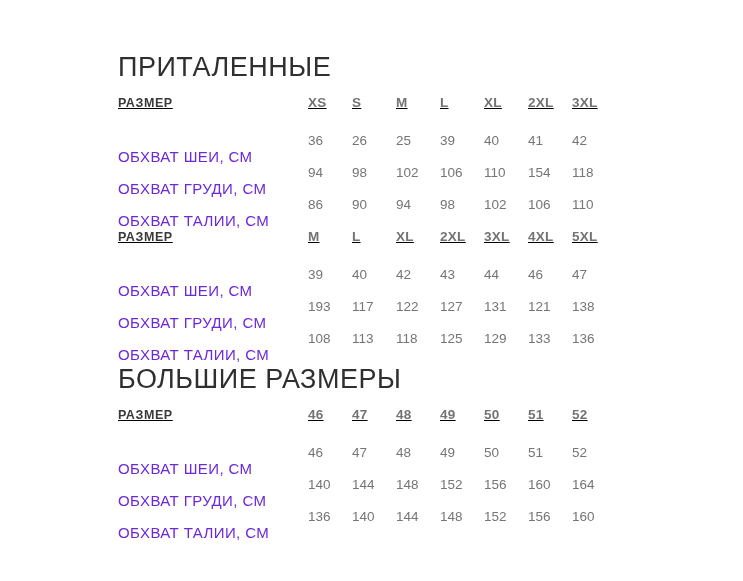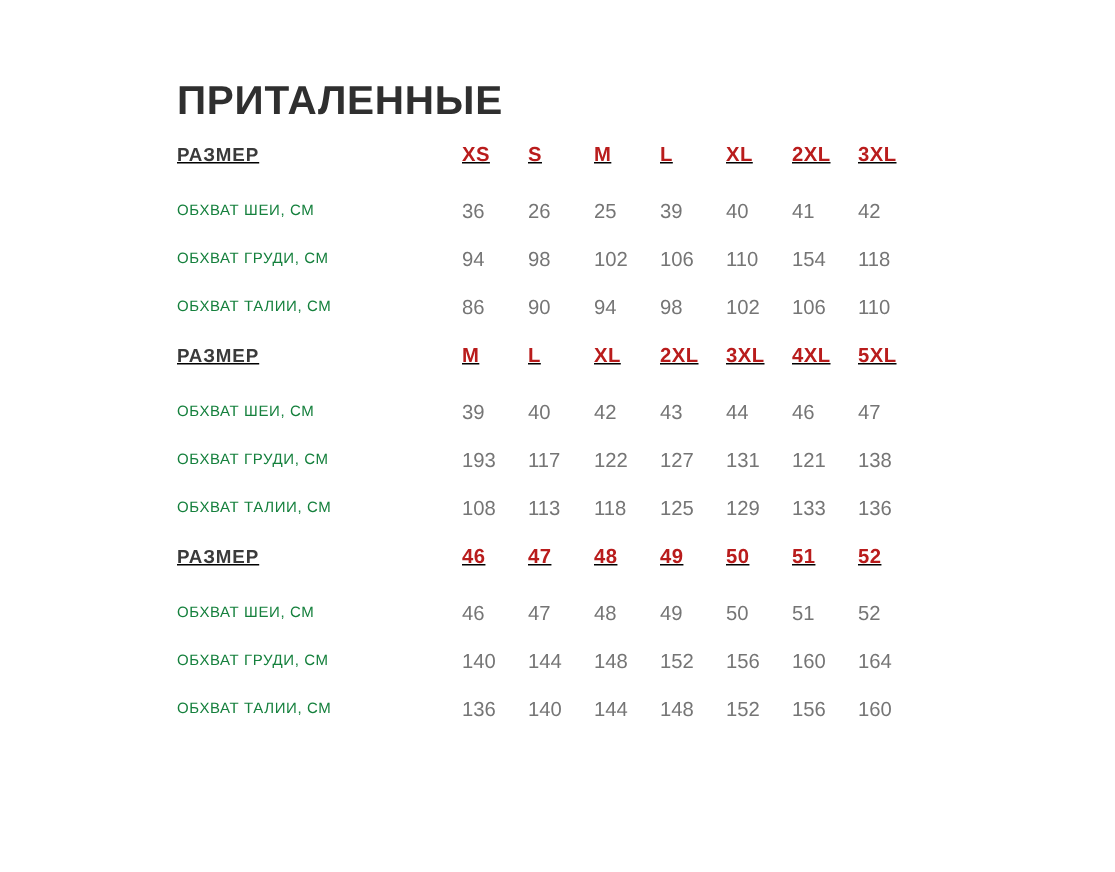--- a/index.html
+++ b/index.html
@@ -17,21 +17,21 @@
   }
   .page {
     position: absolute;
     left: 118px;
     top: 52px;
     width: 500px;
   }
   .size-section { margin: 0; padding: 0; }
   .section-title {
     font-size: 27px;
-    font-weight: 700;
+    font-weight: 400;
     color: #2f2f2f;
     letter-spacing: 0.5px;
     line-height: 30px;
     margin: 0 0 14px 0;
     white-space: nowrap;
   }
   .row {
     display: grid;
     grid-template-columns: 190px repeat(7, 44px);
     align-items: start;
@@ -50,27 +50,28 @@
   }
   .head-label {
     font-size: 12.5px;
     font-weight: 700;
     color: #3a3a3a;
     letter-spacing: 0.6px;
   }
   .col-head {
     font-size: 13.5px;
     font-weight: 600;
-    color: #b91c1c;
+    color: #737373;
     letter-spacing: 0.3px;
   }
   .label {
-    font-size: 10px;
-    color: #15803d;
+    font-size: 15px;
+    color: #6d28d9;
     letter-spacing: 0.4px;
+    margin-top: 16px;
   }
   .val {
     font-size: 13.5px;
     color: #757575;
   }
 </style>
 </head>
 <body>
 
 <div class="page">
@@ -156,20 +157,21 @@
       <div class="cell val">113</div>
       <div class="cell val">118</div>
       <div class="cell val">125</div>
       <div class="cell val">129</div>
       <div class="cell val">133</div>
       <div class="cell val">136</div>
     </div>
   </section>
 
   <section class="size-section">
+    <h2 class="section-title">БОЛЬШИЕ РАЗМЕРЫ</h2>
     <div class="row header-row">
       <div class="cell head-label">РАЗМЕР</div>
       <div class="cell col-head">46</div>
       <div class="cell col-head">47</div>
       <div class="cell col-head">48</div>
       <div class="cell col-head">49</div>
       <div class="cell col-head">50</div>
       <div class="cell col-head">51</div>
       <div class="cell col-head">52</div>
     </div>

